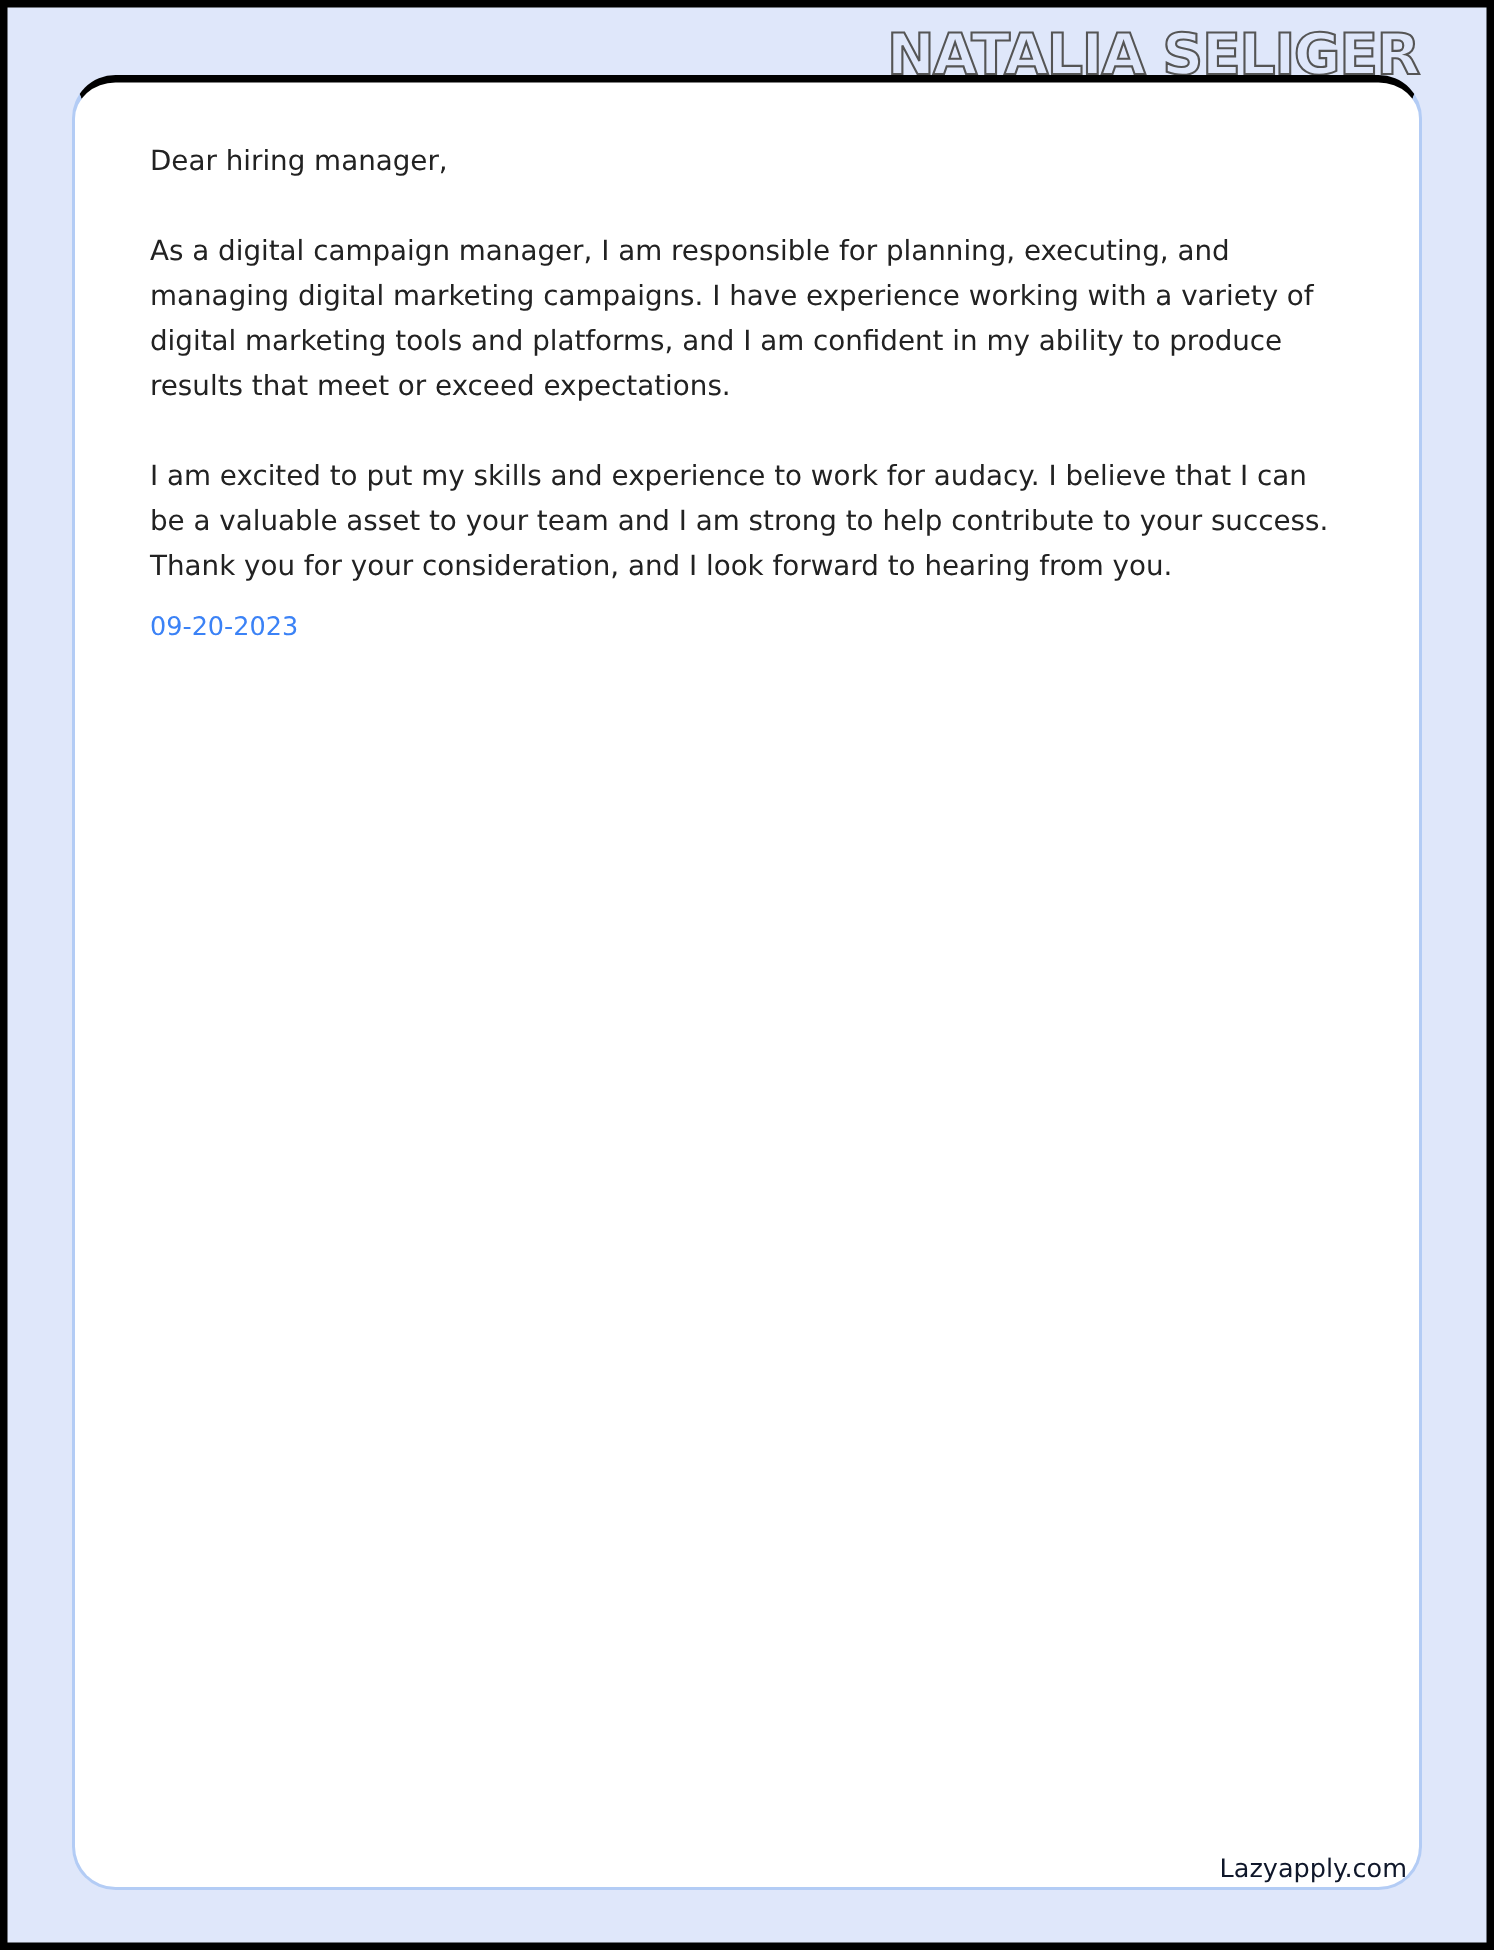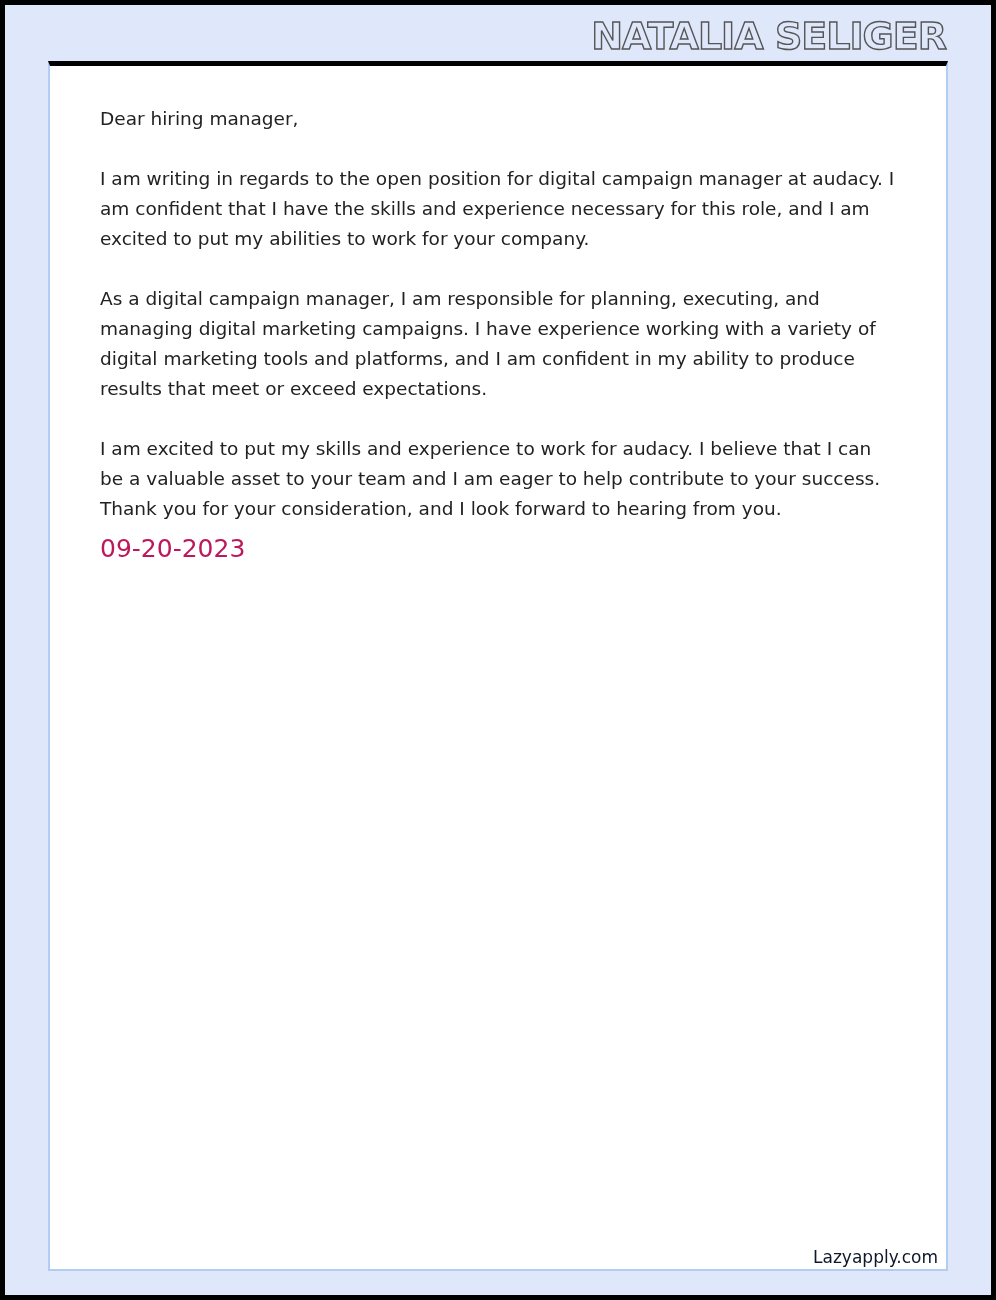--- a/index.html
+++ b/index.html
@@ -20,60 +20,60 @@
     font-family: "DejaVu Sans", sans-serif;
     font-size: 38px;
     font-weight: 700;
     letter-spacing: -1px;
     color: #dfe7fa;
     -webkit-text-stroke: 1.4px #555;
     line-height: 44px;
   }
   .card {
     position: absolute;
-    left: 48px; top: 61px;
+    left: 48px; top: 50px;
     width: 896px; height: 1203px;
     background: #fff;
     border-top: 5px solid #000;
     border-left: 2px solid #b3ccf5;
     border-right: 2px solid #b3ccf5;
     border-bottom: 2px solid #b3ccf5;
+    border-radius: 29px;
   }
   .body-text {
     position: absolute;
     left: 50px; top: 38px;
     width: 800px;
     font-size: 18.5px;
     line-height: 30px;
     color: #222;
   }
   .body-text p { margin: 0 0 30px 0; }
   .body-text p.greeting { margin-bottom: 30px; }
   .body-text p.last { margin-bottom: 10px; }
   .date {
-    font-size: 25px;
-    color: #be185d;
+    font-size: 17px;
+    color: #3b82f6;
     line-height: 30px;
   }
   .footer {
     position: absolute;
     right: 8px; bottom: 2px;
     font-size: 17px;
     color: #0f172a;
   }
 </style>
 </head>
 <body>
 
 <div class="page-bg"></div>
 
 <div class="name">NATALIA SELIGER</div>
 
 <div class="card">
   <div class="body-text">
     <p class="greeting">Dear hiring manager,</p>
-    <p>I am writing in regards to the open position for digital campaign manager at audacy. I am confident that I have the skills and experience necessary for this role, and I am excited to put my abilities to work for your company.</p>
     <p>As a digital campaign manager, I am responsible for planning, executing, and managing digital marketing campaigns. I have experience working with a variety of digital marketing tools and platforms, and I am confident in my ability to produce results that meet or exceed expectations.</p>
-    <p class="last">I am excited to put my skills and experience to work for audacy. I believe that I can be a valuable asset to your team and I am eager to help contribute to your success. Thank you for your consideration, and I look forward to hearing from you.</p>
+    <p class="last">I am excited to put my skills and experience to work for audacy. I believe that I can be a valuable asset to your team and I am strong to help contribute to your success. Thank you for your consideration, and I look forward to hearing from you.</p>
     <div class="date">09-20-2023</div>
   </div>
   <div class="footer">Lazyapply.com</div>
 </div>
 
 </body></html>

